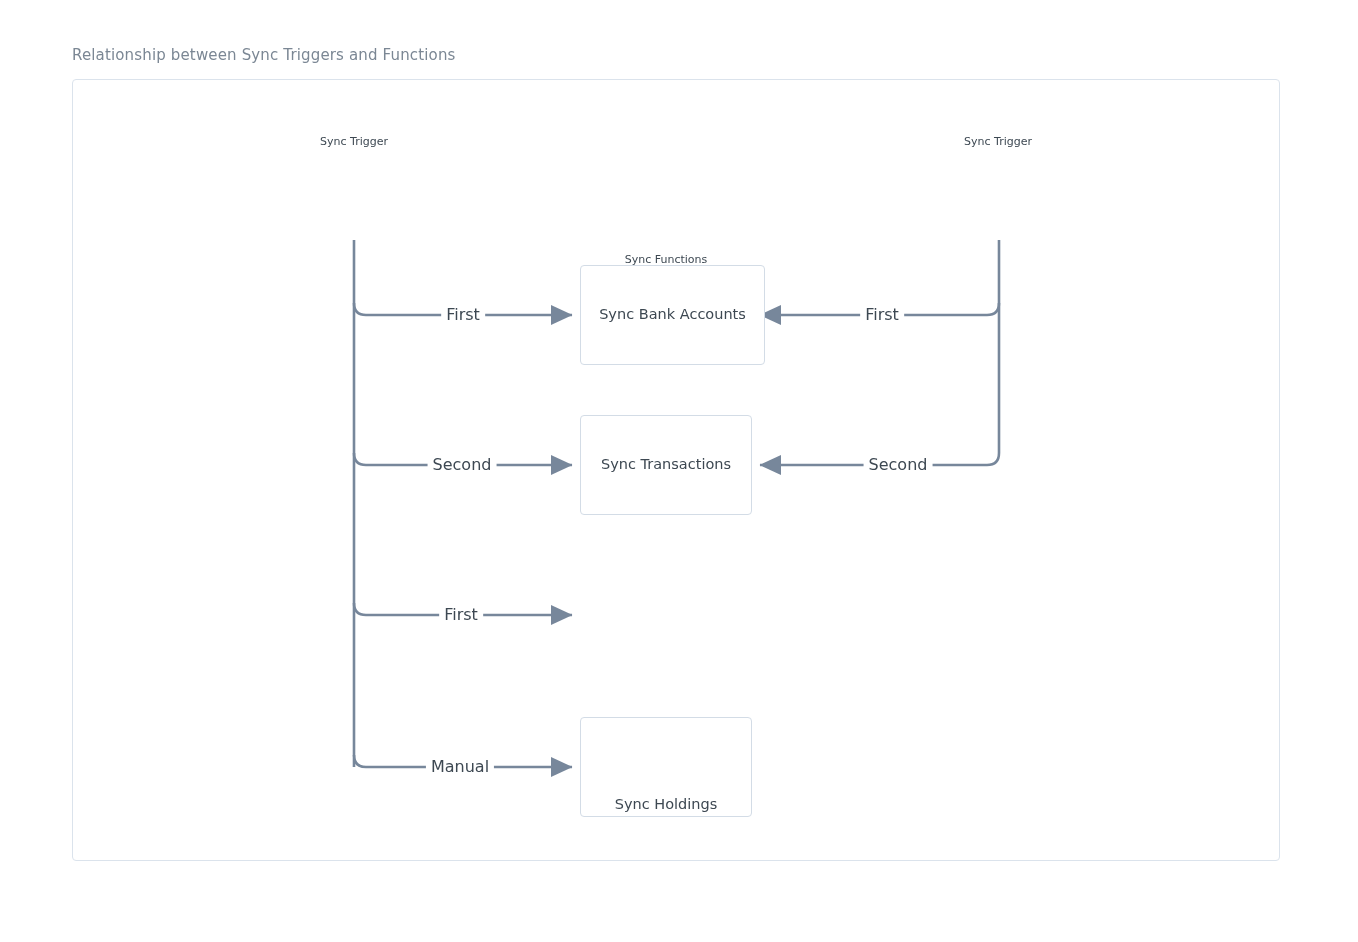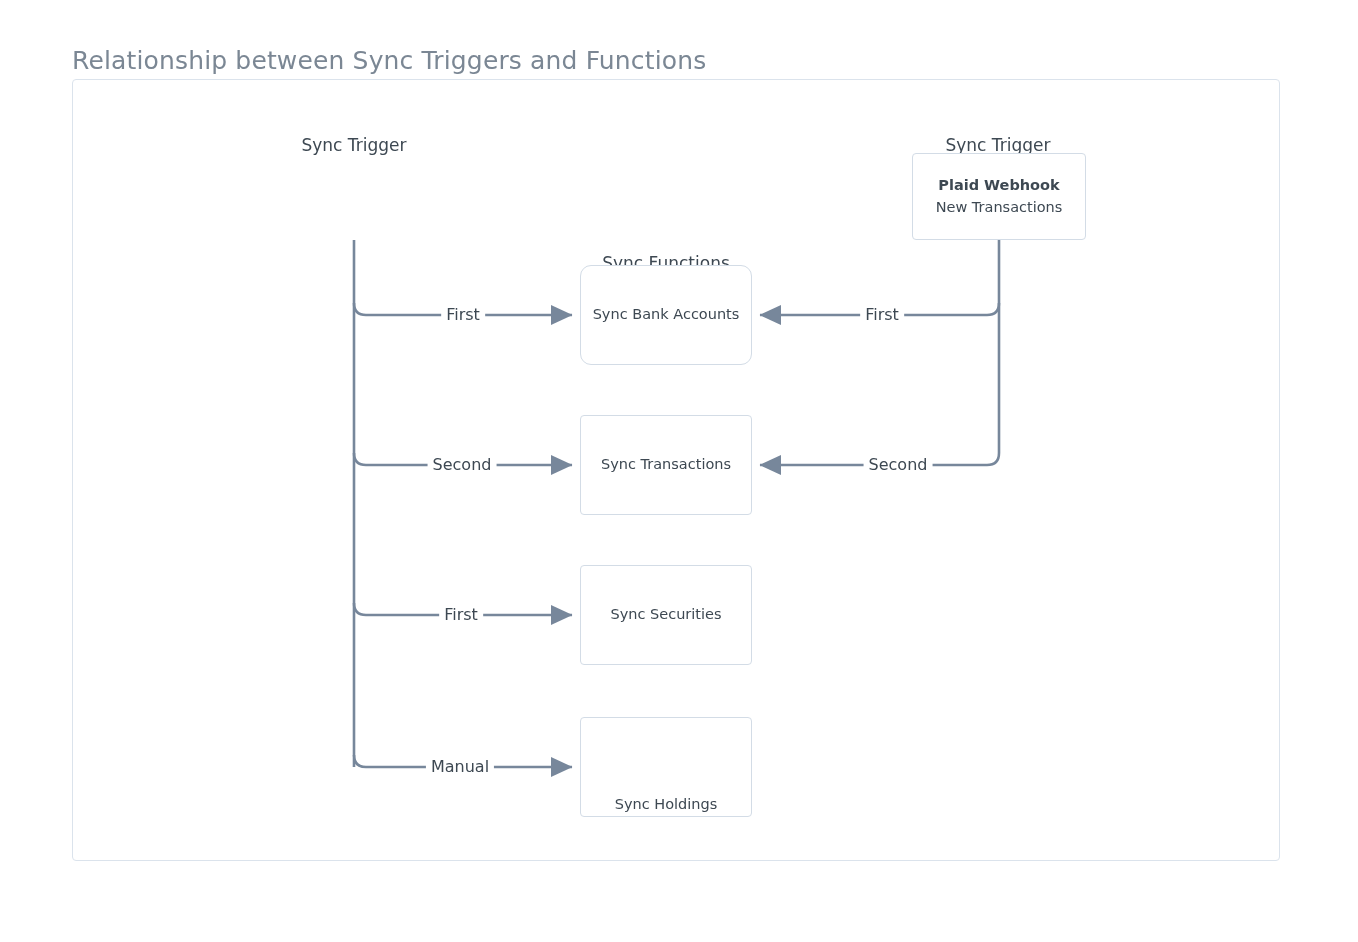--- a/index.html
+++ b/index.html
@@ -16,21 +16,21 @@
   #page {
     position: relative;
     width: 1358px;
     height: 942px;
     overflow: hidden;
   }
   #diagram-title {
     position: absolute;
     left: 72px;
     top: 46px;
-    font-size: 25px;
+    font-size: 15px;
     font-weight: 400;
     color: #7b8794;
     letter-spacing: 0.15px;
     white-space: nowrap;
   }
   #diagram-panel {
     position: absolute;
     left: 72px;
     top: 79px;
     width: 1208px;
@@ -64,21 +64,21 @@
     font-size: 14.5px;
     color: #3d4852;
     line-height: 1.5;
     white-space: nowrap;
   }
   .node-line.bold {
     font-weight: 700;
   }
   .group-label {
     position: absolute;
-    font-size: 17px;
+    font-size: 11px;
     color: #3d4852;
     white-space: nowrap;
     text-align: center;
     transform: translateX(-50%);
   }
   .edge-label {
     position: absolute;
     font-size: 16px;
     color: #3d4852;
     background: #ffffff;
@@ -124,36 +124,29 @@
     </g>
   </svg>
 
   <div class="group-label" style="left:354px; top:135px;">Sync Trigger</div>
 
   <div class="group-label" style="left:666px; top:253px;">Sync Functions</div>
 
   <div class="group-label" style="left:998px; top:135px;">Sync Trigger</div>
 
 
-  <div class="node" style="left:912px; top:153px; width:174px; height:87px;">
-    <div class="node-line bold">Plaid Webhook</div>
-    <div class="node-line">New Transactions</div>
-  </div>
 
-  <div class="node" style="left:580px; top:265px; width:172px; height:100px;border-radius:11px;">
+  <div class="node" style="left:580px; top:265px; width:185px; height:100px;">
     <div class="node-line">Sync Bank Accounts</div>
   </div>
 
   <div class="node" style="left:580px; top:415px; width:172px; height:100px;">
     <div class="node-line">Sync Transactions</div>
   </div>
 
-  <div class="node" style="left:580px; top:565px; width:172px; height:100px;">
-    <div class="node-line">Sync Securities</div>
-  </div>
 
   <div class="node" style="left:580px; top:717px; width:172px; height:100px;justify-content:flex-end;">
     <div class="node-line">Sync Holdings</div>
   </div>
 
   <div class="edge-label" style="left:463px; top:315px;">First</div>
 
   <div class="edge-label" style="left:462px; top:465px;">Second</div>
 
   <div class="edge-label" style="left:461px; top:615px;">First</div>

